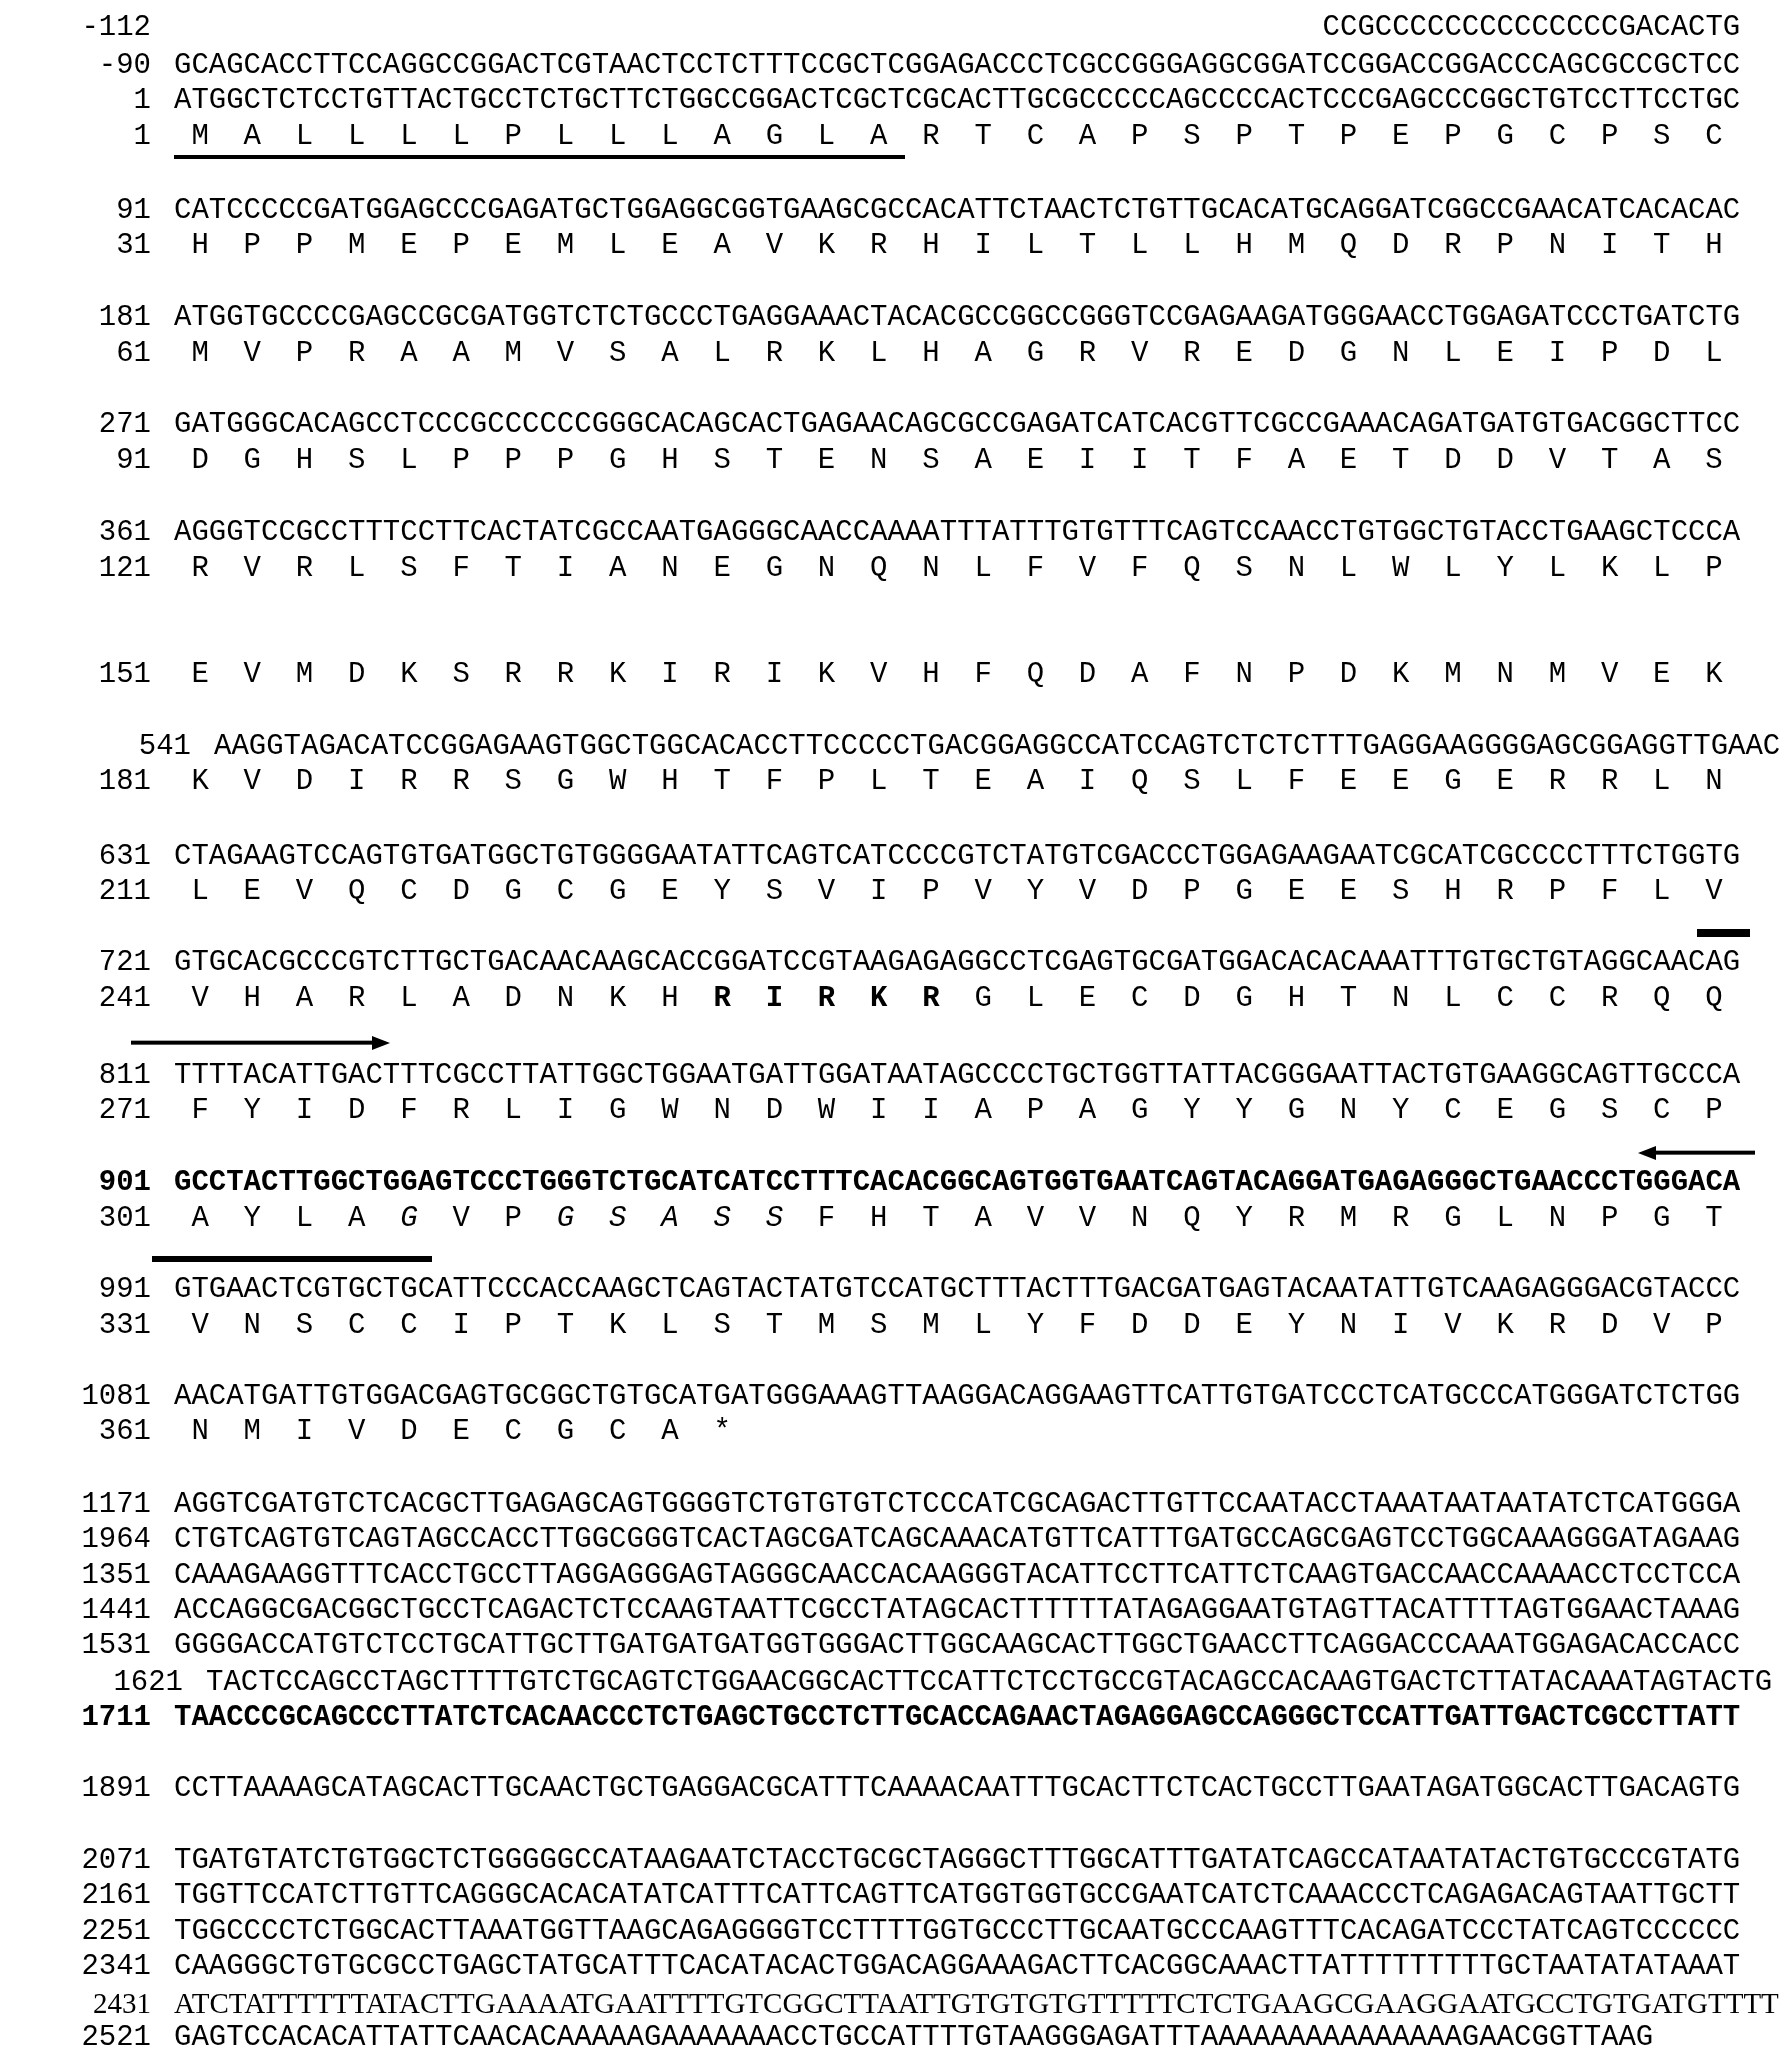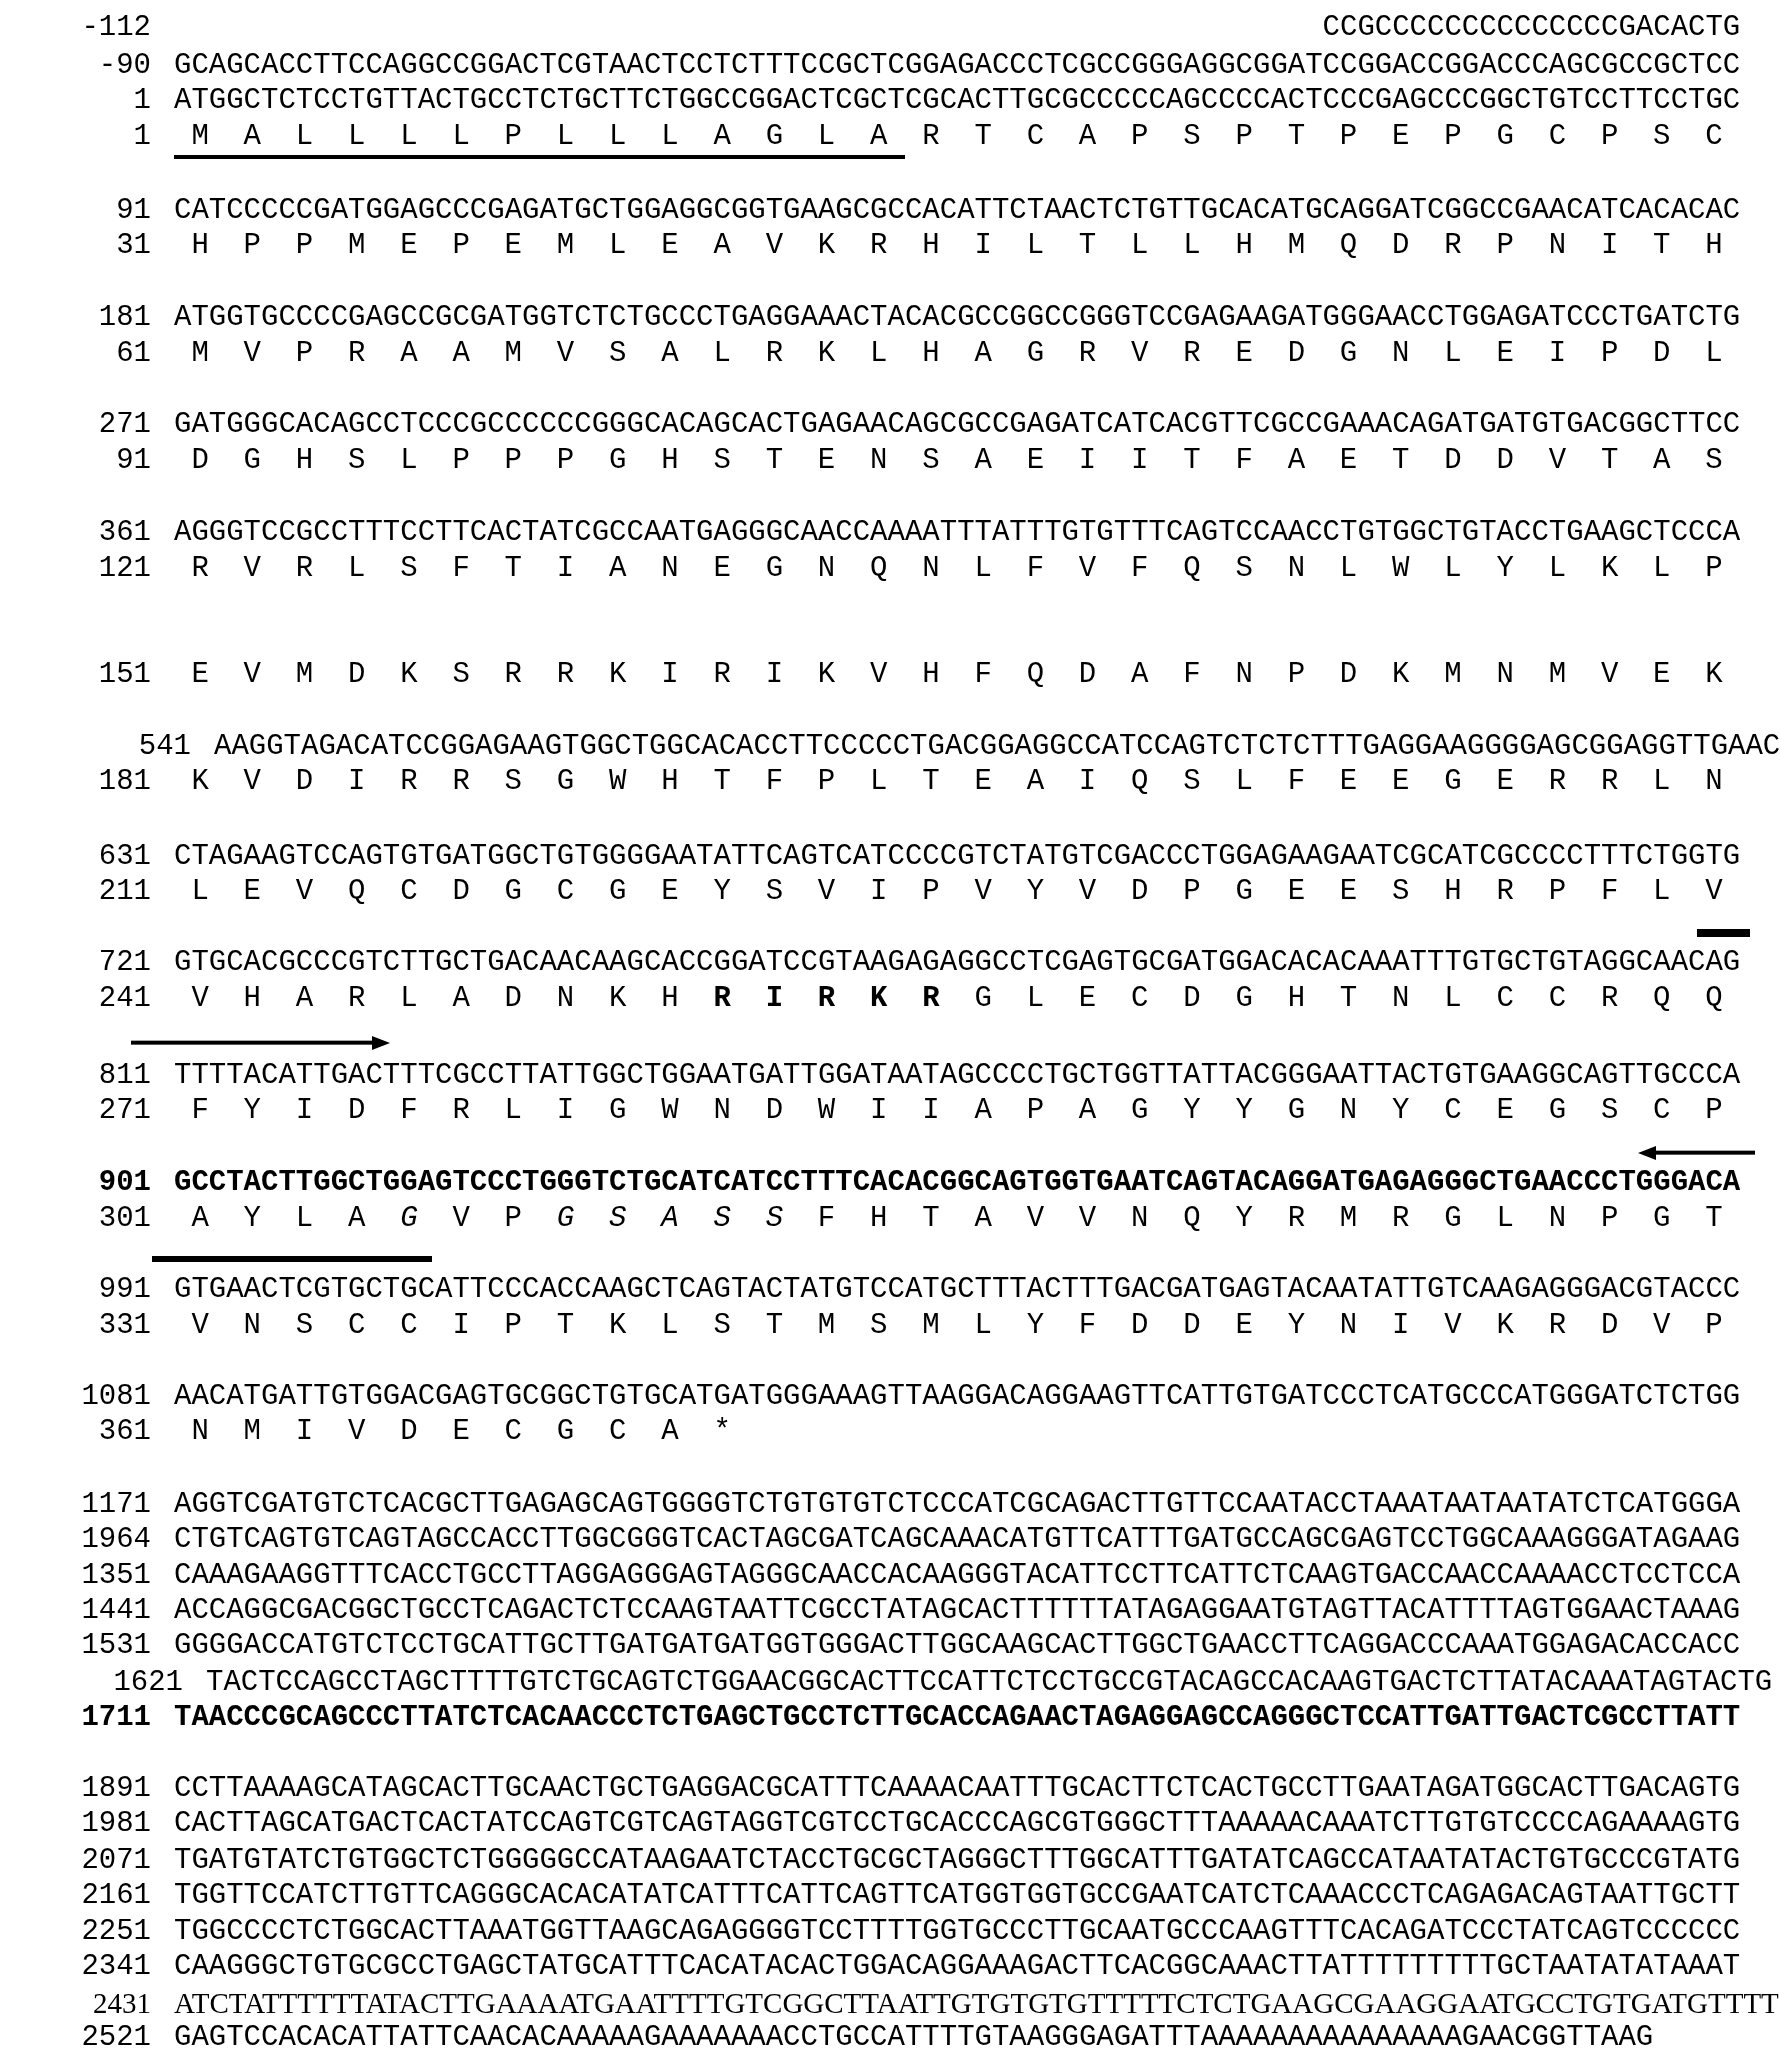--- a/index.html
+++ b/index.html
@@ -64,21 +64,20 @@
     <div class="row" style="top: 1382px;"><span class="num">1081</span><span class="seq">AACATGATTGTGGACGAGTGCGGCTGTGCATGATGGGAAAGTTAAGGACAGGAAGTTCATTGTGATCCCTCATGCCCATGGGATCTCTGG</span></div>
     <div class="row" style="top: 1417px;"><span class="num">361</span><span class="seq aa"><span class="res">N</span><span class="res">M</span><span class="res">I</span><span class="res">V</span><span class="res">D</span><span class="res">E</span><span class="res">C</span><span class="res">G</span><span class="res">C</span><span class="res">A</span><span class="res">*</span></span></div>
     <div class="row" style="top: 1490px;"><span class="num">1171</span><span class="seq">AGGTCGATGTCTCACGCTTGAGAGCAGTGGGGTCTGTGTGTCTCCCATCGCAGACTTGTTCCAATACCTAAATAATAATATCTCATGGGA</span></div>
     <div class="row" style="top: 1525px;"><span class="num">1964</span><span class="seq">CTGTCAGTGTCAGTAGCCACCTTGGCGGGTCACTAGCGATCAGCAAACATGTTCATTTGATGCCAGCGAGTCCTGGCAAAGGGATAGAAG</span></div>
     <div class="row" style="top: 1561px;"><span class="num">1351</span><span class="seq">CAAAGAAGGTTTCACCTGCCTTAGGAGGGAGTAGGGCAACCACAAGGGTACATTCCTTCATTCTCAAGTGACCAACCAAAACCTCCTCCA</span></div>
     <div class="row" style="top: 1596px;"><span class="num">1441</span><span class="seq">ACCAGGCGACGGCTGCCTCAGACTCTCCAAGTAATTCGCCTATAGCACTTTTTTATAGAGGAATGTAGTTACATTTTAGTGGAACTAAAG</span></div>
     <div class="row" style="top: 1631px;"><span class="num">1531</span><span class="seq">GGGGACCATGTCTCCTGCATTGCTTGATGATGATGGTGGGACTTGGCAAGCACTTGGCTGAACCTTCAGGACCCAAATGGAGACACCACC</span></div>
     <div class="row" style="top: 1668px; padding-left: 32px;"><span class="num">1621</span><span class="seq">TACTCCAGCCTAGCTTTTGTCTGCAGTCTGGAACGGCACTTCCATTCTCCTGCCGTACAGCCACAAGTGACTCTTATACAAATAGTACTG</span></div>
     <div class="row" style="top: 1703px; font-weight: bold;"><span class="num">1711</span><span class="seq">TAACCCGCAGCCCTTATCTCACAACCCTCTGAGCTGCCTCTTGCACCAGAACTAGAGGAGCCAGGGCTCCATTGATTGACTCGCCTTATT</span></div>
     <div class="row" style="top: 1774px;"><span class="num">1891</span><span class="seq">CCTTAAAAGCATAGCACTTGCAACTGCTGAGGACGCATTTCAAAACAATTTGCACTTCTCACTGCCTTGAATAGATGGCACTTGACAGTG</span></div>
-    <div class="row" style="top: 1809px;"><span class="num">1981</span><span class="seq">CACTTAGCATGACTCACTATCCAGTCGTCAGTAGGTCGTCCTGCACCCAGCGTGGGCTTTAAAAACAAATCTTGTGTCCCCAGAAAAGTG</span></div>
     <div class="row" style="top: 1846px;"><span class="num">2071</span><span class="seq">TGATGTATCTGTGGCTCTGGGGGCCATAAGAATCTACCTGCGCTAGGGCTTTGGCATTTGATATCAGCCATAATATACTGTGCCCGTATG</span></div>
     <div class="row" style="top: 1881px;"><span class="num">2161</span><span class="seq">TGGTTCCATCTTGTTCAGGGCACACATATCATTTCATTCAGTTCATGGTGGTGCCGAATCATCTCAAACCCTCAGAGACAGTAATTGCTT</span></div>
     <div class="row" style="top: 1917px;"><span class="num">2251</span><span class="seq">TGGCCCCTCTGGCACTTAAATGGTTAAGCAGAGGGGTCCTTTTGGTGCCCTTGCAATGCCCAAGTTTCACAGATCCCTATCAGTCCCCCC</span></div>
     <div class="row" style="top: 1952px;"><span class="num">2341</span><span class="seq">CAAGGGCTGTGCGCCTGAGCTATGCATTTCACATACACTGGACAGGAAAGACTTCACGGCAAACTTATTTTTTTTTGCTAATATATAAAT</span></div>
     <div class="row" style="top: 1988px; font-family: Liberation Serif, serif;"><span class="num">2431</span><span class="seq">ATCTATTTTTTATACTTGAAAATGAATTTTGTCGGCTTAATTGTGTGTGTTTTTCTCTGAAGCGAAGGAATGCCTGTGATGTTTTGCACT</span></div>
     <div class="row" style="top: 2023px;"><span class="num">2521</span><span class="seq">GAGTCCACACATTATTCAACACAAAAAGAAAAAAACCTGCCATTTTGTAAGGGAGATTTAAAAAAAAAAAAAAAGAACGGTTAAG</span></div>
     <div class="ann-bar" style="left: 1697px; top: 929px; width: 53px; height: 7.5px;"></div>
     <div class="arrow arrow-right" style="left: 131px; top: 1035px; width: 259px; height: 15px;">
       <div class="shaft"></div>
       <div class="head"></div>

